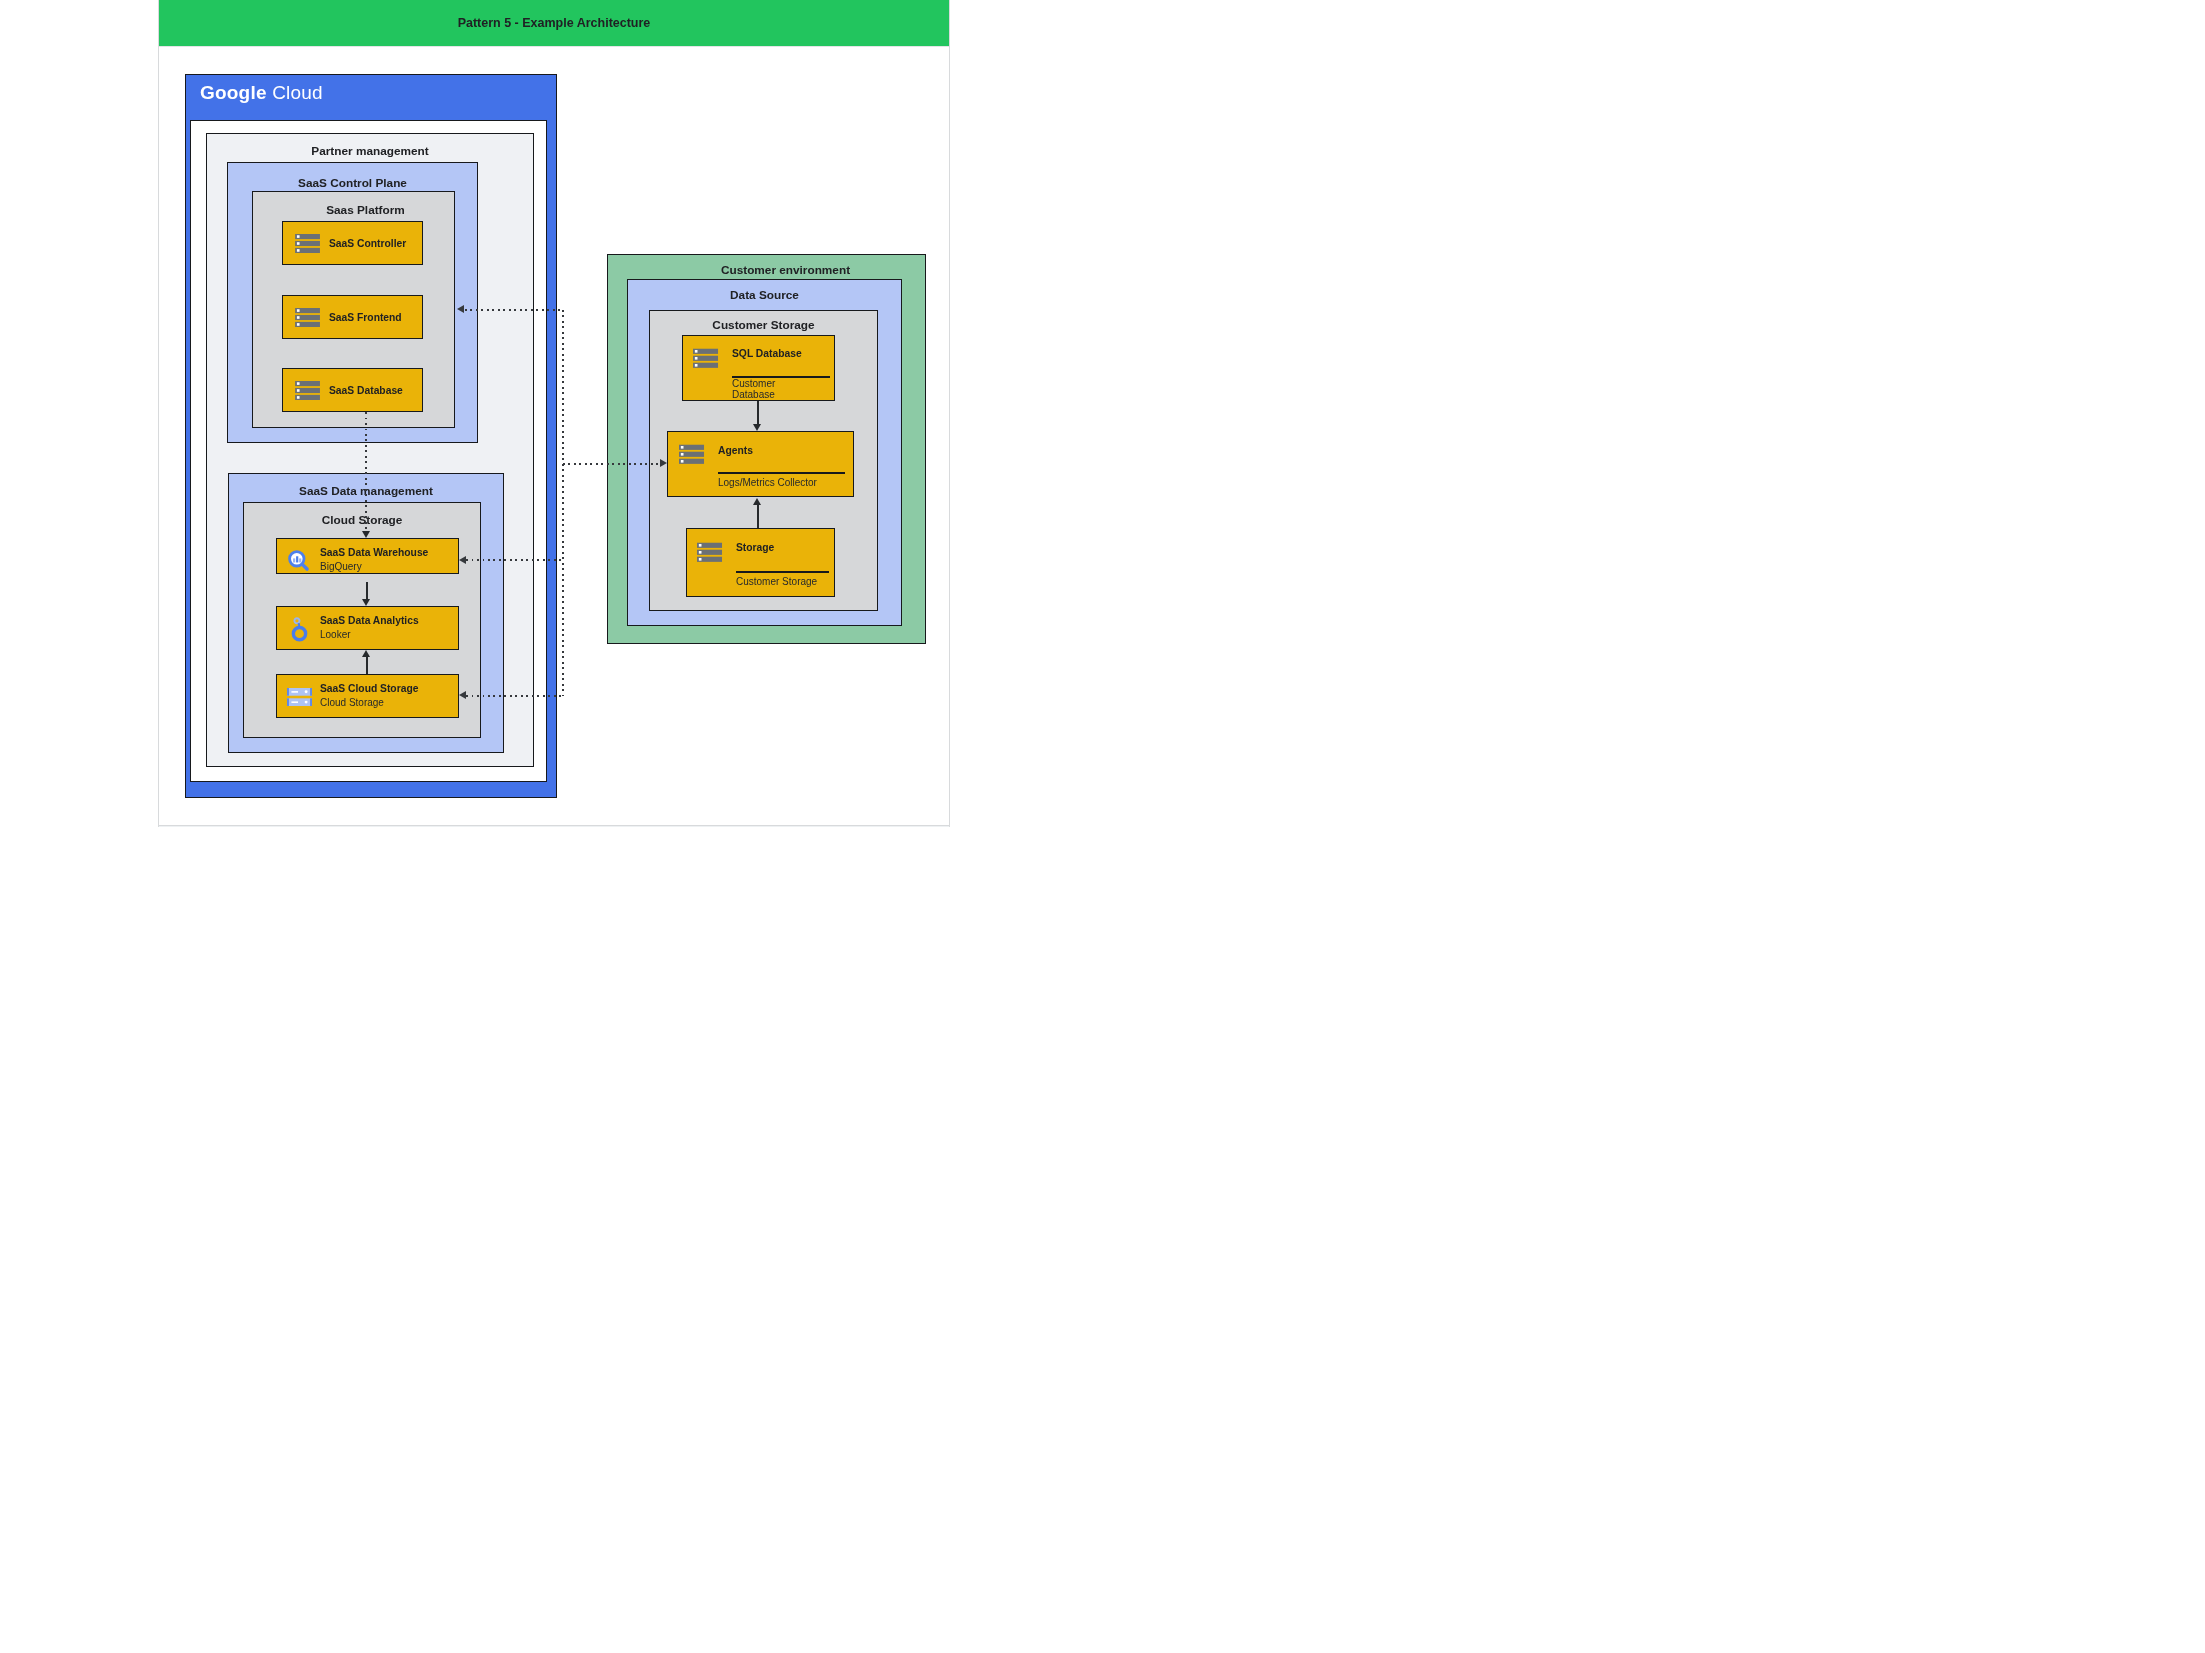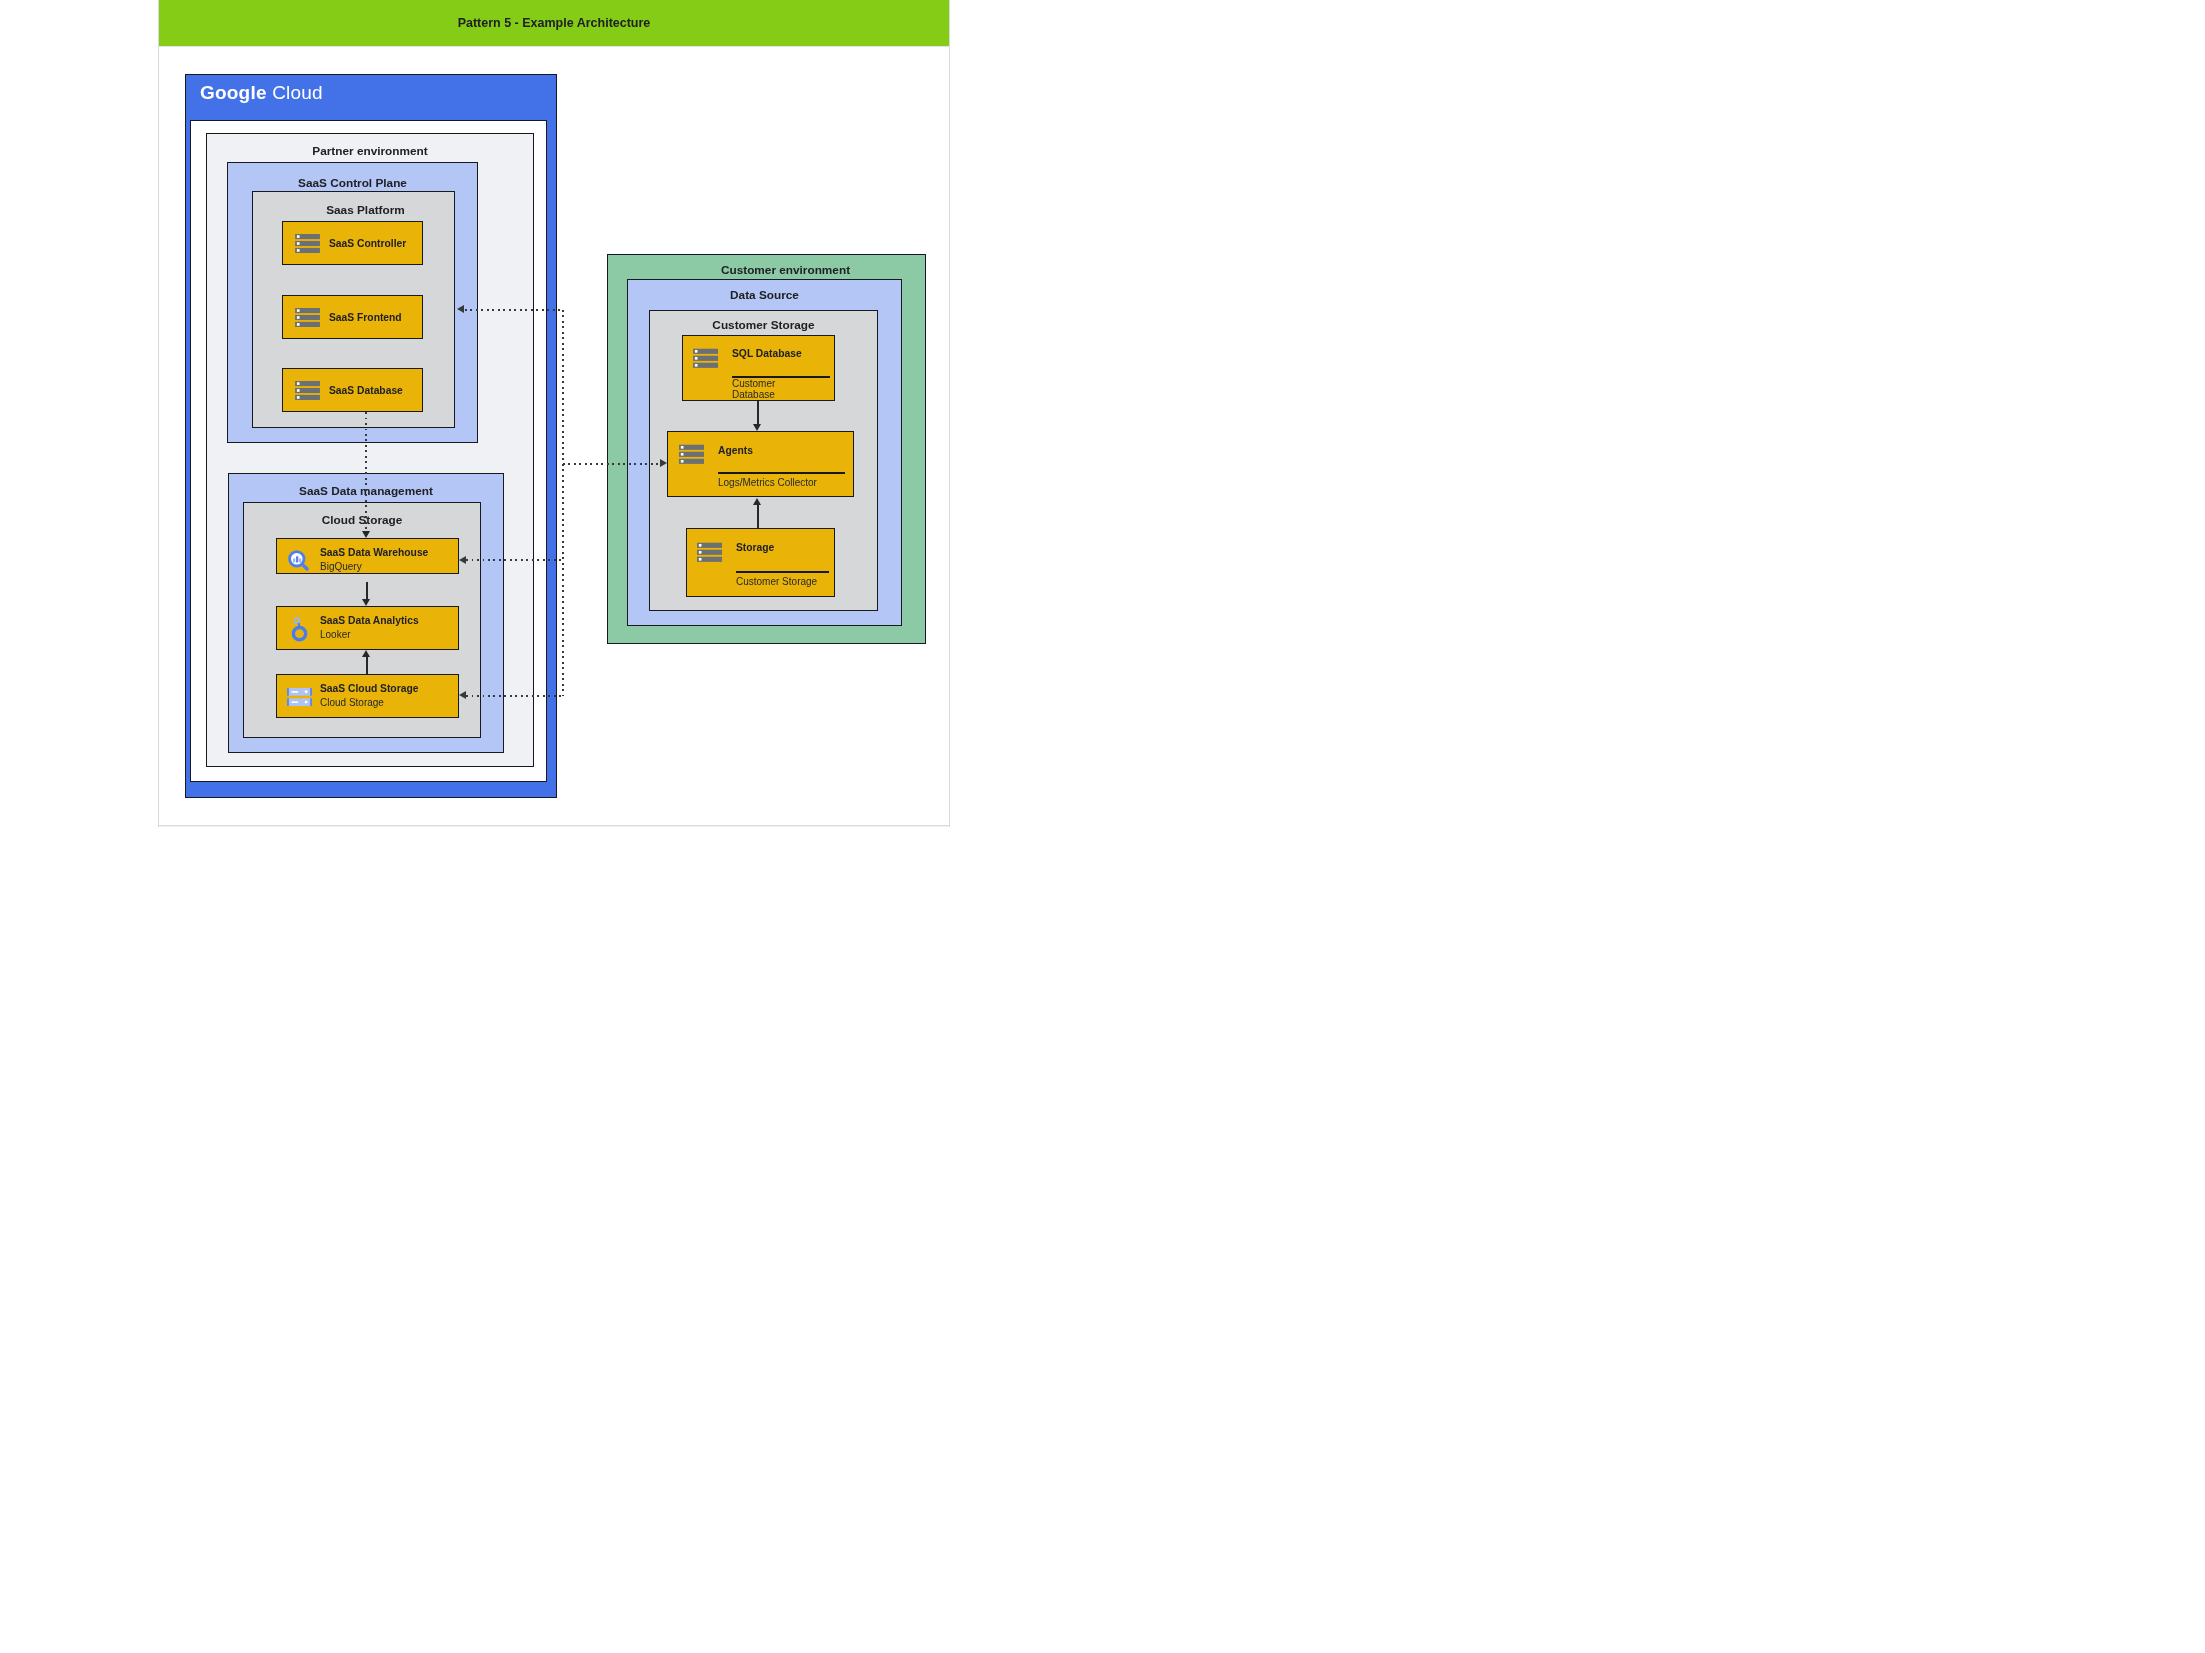--- a/index.html
+++ b/index.html
@@ -13,21 +13,21 @@
   .divider{position:absolute;height:1.5px;background:#17191c;}
   .hdot{position:absolute;height:2.2px;background:repeating-linear-gradient(to right,#36393d 0 1.8px,transparent 1.8px 5.5px);}
   .vdot{position:absolute;width:2.2px;background:repeating-linear-gradient(to bottom,#36393d 0 1.8px,transparent 1.8px 5.5px);}
   .vline{position:absolute;width:1.5px;background:#26292c;}
   .ah{position:absolute;width:0;height:0;}
   .ah-down{border-left:4.4px solid transparent;border-right:4.4px solid transparent;border-top:7.4px solid #26292c;}
   .ah-up{border-left:4.4px solid transparent;border-right:4.4px solid transparent;border-bottom:7.4px solid #26292c;}
   .ah-left{border-top:4.4px solid transparent;border-bottom:4.4px solid transparent;border-right:7.4px solid #36393d;}
   .ah-right{border-top:4.4px solid transparent;border-bottom:4.4px solid transparent;border-left:7.4px solid #36393d;}
   .icon{position:absolute;}
-  #title-bar{left:159px;top:0;width:790px;height:46px;background:#84cc16;border-bottom:0.7px solid #e2e4e6;display:flex;align-items:center;justify-content:center;}
+  #title-bar{left:159px;top:0;width:790px;height:46px;background:#22c55e;border-bottom:0.7px solid #e2e4e6;display:flex;align-items:center;justify-content:center;}
   #title-text{font-weight:bold;font-size:12.5px;color:#202124;}
   .page-line{position:absolute;top:0;bottom:0;width:0.7px;background:#d8dadc;}
   #bottom-strip{left:159px;top:825px;width:790px;height:2.2px;background:#eef1f3;border-top:0.7px solid #d8dadc;}
   #gc-logo{left:200px;top:82px;color:#ffffff;font-size:19px;letter-spacing:0.2px;white-space:nowrap;}
   #gc-logo .g{font-weight:bold;}
 </style>
 </head>
 <body>
 
 <div id="canvas">
@@ -40,21 +40,21 @@
   <div class="abs" id="bottom-strip"></div>
 
   <div class="abs env" style="left:185px;top:74px;width:372px;height:724px;background:#4372e8;"></div>
   <div class="abs" id="gc-logo">
     <span class="g">Google</span>
     <span>Cloud</span>
   </div>
   <div class="abs env" style="left:190px;top:120px;width:357px;height:662px;background:#ffffff;"></div>
 
   <div class="abs env" style="left:206px;top:133px;width:328px;height:634px;background:#eff1f4;">
-    <div class="env-label" style="top:9.6px;">Partner environment</div>
+    <div class="env-label" style="top:9.6px;">Partner management</div>
   </div>
 
   <div class="abs env" style="left:227px;top:162px;width:251px;height:281px;background:#b4c6f6;">
     <div class="env-label" style="top:12.5px;">SaaS Control Plane</div>
   </div>
 
   <div class="abs env" style="left:252px;top:191px;width:203px;height:237px;background:#d6d7d9;">
     <div class="env-label" style="top:11px;padding-left:24px;">Saas Platform</div>
   </div>
 

